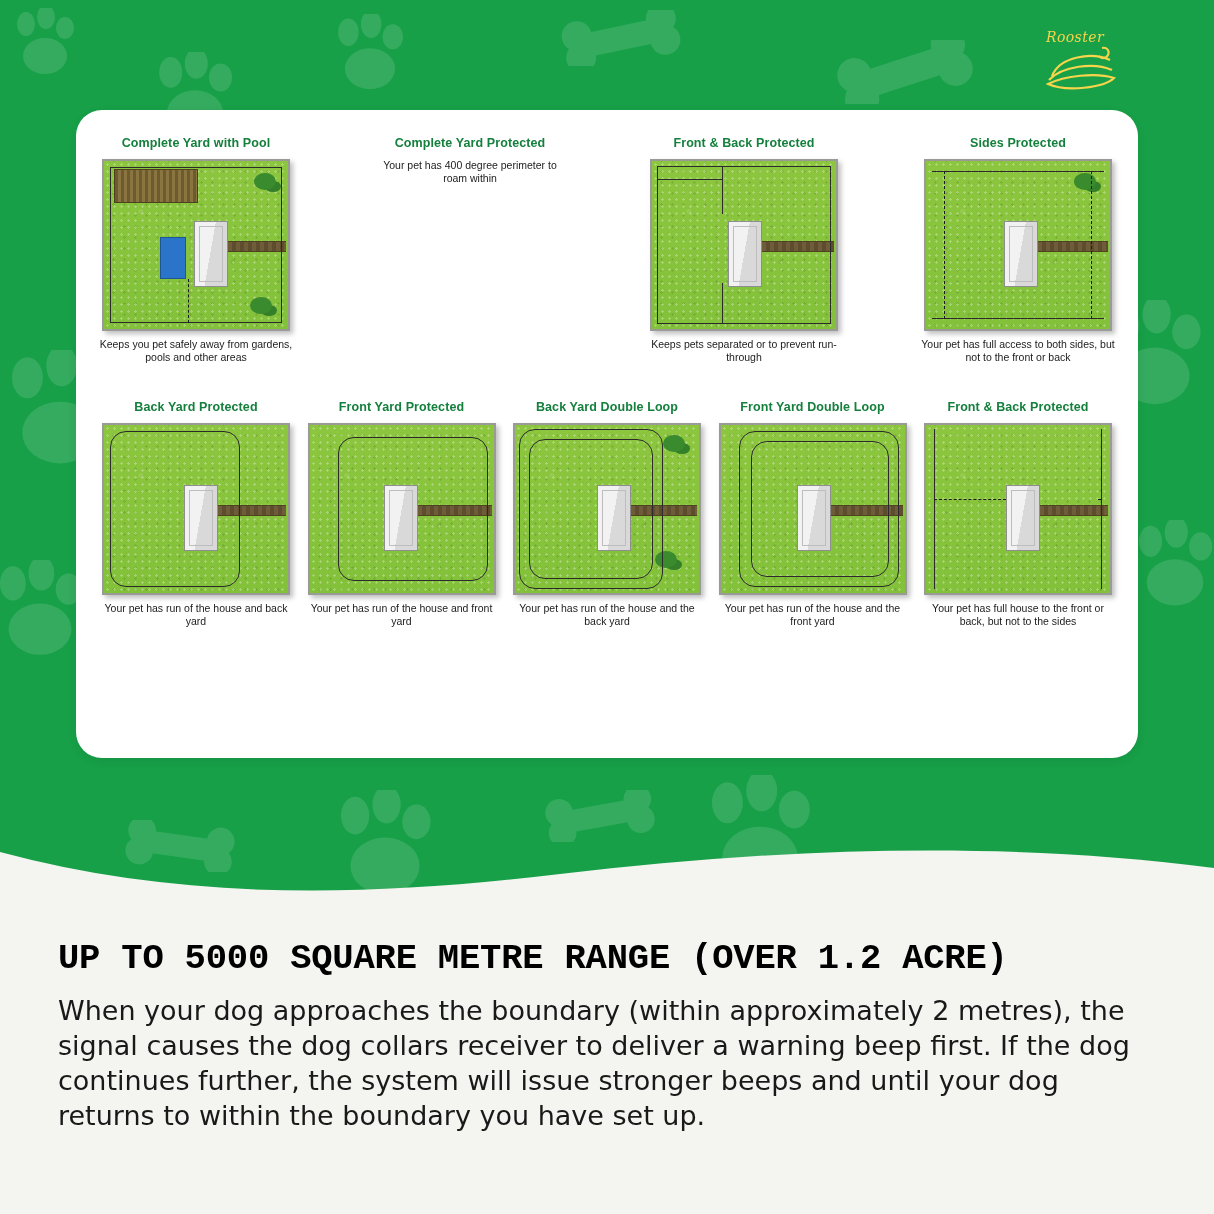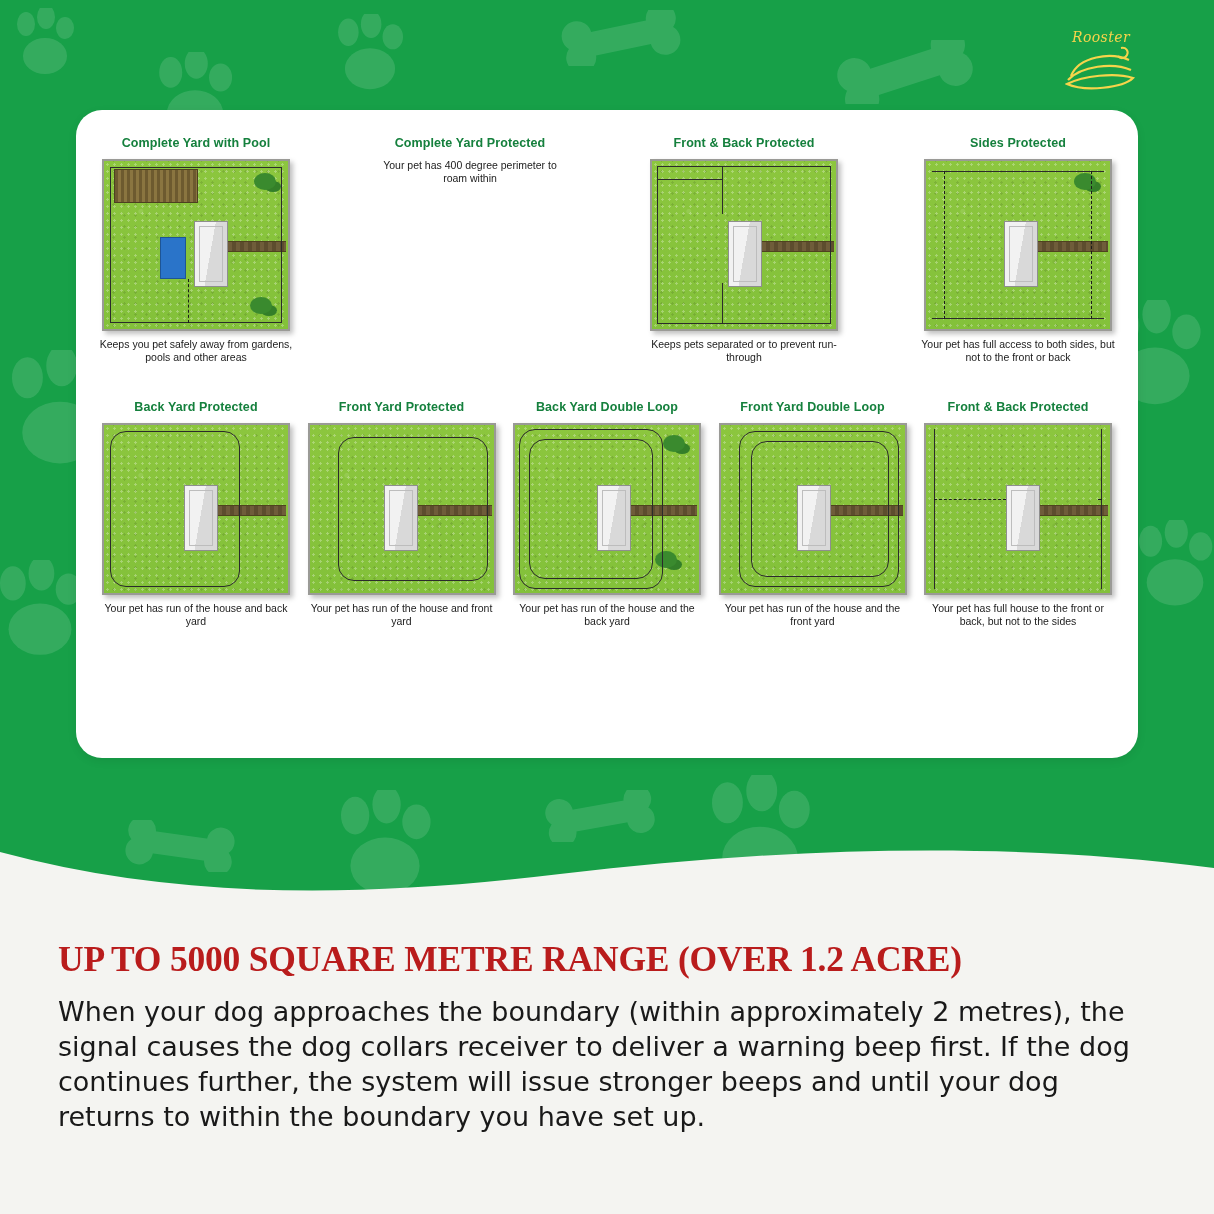--- a/index.html
+++ b/index.html
@@ -32,21 +32,20 @@
 
   
   .wave{
     position:absolute; left:0; bottom:-2px; width:1214px; height:90px;
   }
 
   
   .logo{
     position:absolute; right:58px; top:30px;
     width:110px; height:78px;
-    text-align:center;
   }
   .logo-text{
     font-family:"DejaVu Serif", serif;
     font-style:italic;
     font-size:14px;
     color:#f6d44b;
     letter-spacing:.4px;
     line-height:1;
   }
   .logo-mark{ margin-top:2px; }
@@ -179,25 +178,25 @@
     z-index:5; letter-spacing:1px;
   }
 
   
   .bottom{
     position:absolute; left:0; top:900px; width:1214px; height:314px;
     background:#f4f4f1;
     padding:38px 58px 0 58px;
   }
   .headline{
-    font-family:Liberation Serif, serif;
+    font-family:Liberation Mono, monospace;
     font-weight:bold;
     font-size:35.5px;
     letter-spacing:-.2px;
-    color:#b91c1c;
+    color:#000000;
     margin:0 0 14px 0;
     white-space:nowrap;
   }
   .body-copy{
     font-family:"DejaVu Sans", sans-serif;
     font-size:27px;
     line-height:1.30;
     color:#191919;
     margin:0;
     max-width:1090px;

